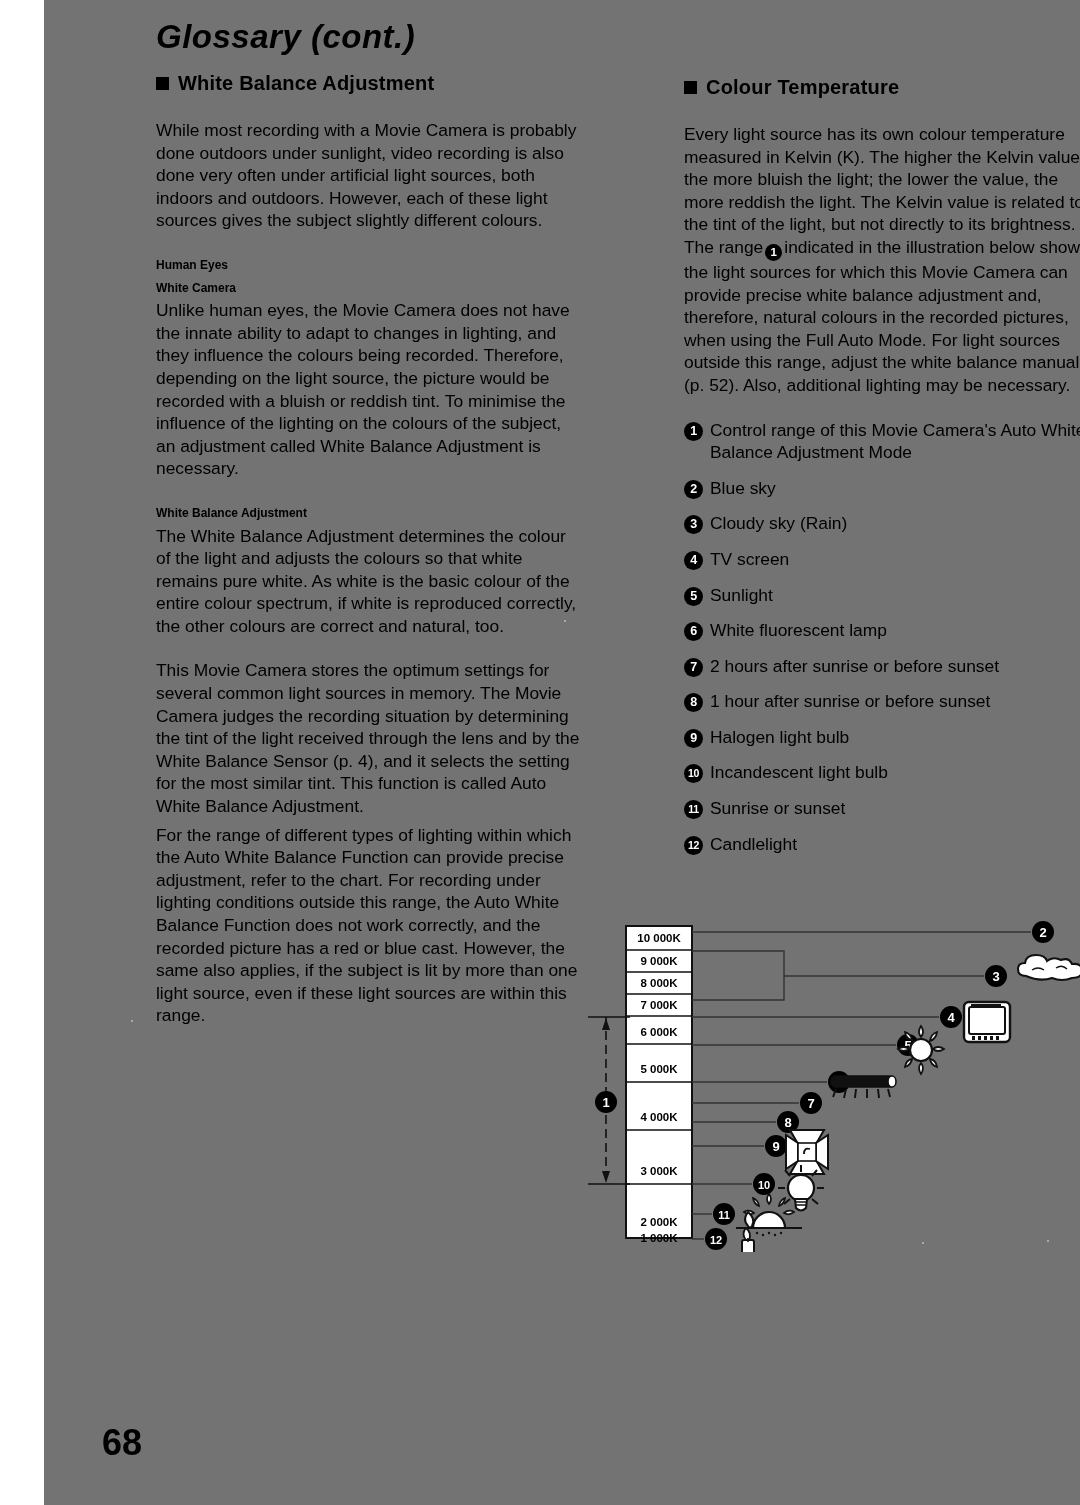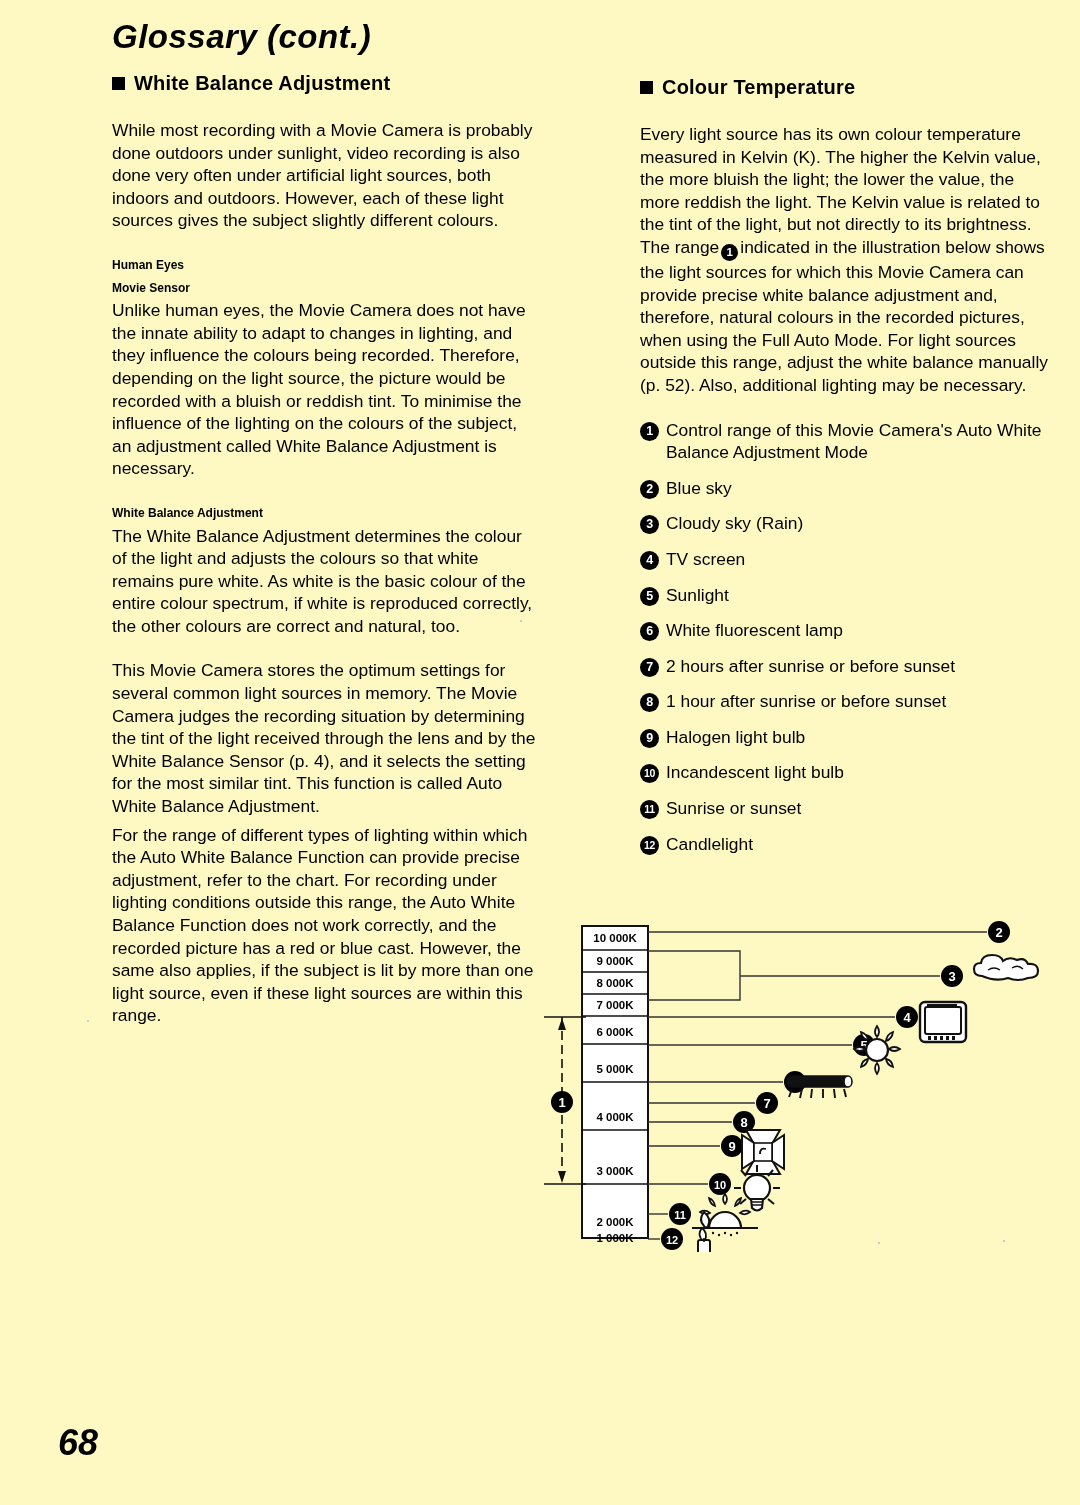--- a/index.html
+++ b/index.html
@@ -11,21 +11,22 @@
     width: 1080px;
     height: 1505px;
     position: relative;
     font-family: "Liberation Sans", sans-serif;
     color: #000000;
     overflow: hidden;
   }
   .page {
     position: absolute;
     inset: 0;
-    background: #fef9c3;
+    background: #737373;
+    margin-left: 44px;
   }
   
   .page-title {
     position: absolute;
     left: 112px;
     top: 18px;
     font-size: 33px;
     font-weight: bold;
     font-style: italic;
     letter-spacing: 0.5px;
@@ -132,21 +133,20 @@
   }
   .chart-wrap svg { display: block; }
 
   
   .page-num {
     position: absolute;
     left: 58px;
     top: 1422px;
     font-size: 36px;
     font-weight: bold;
-    font-style: italic;
   }
 
   
   .speck {
     position: absolute;
     background: #bdbdbd;
     width: 2px;
     height: 2px;
     border-radius: 50%;
   }
@@ -162,21 +162,21 @@
 
     <div class="sec-head">
       <span class="sq-bullet"></span>
       <span class="sec-head-text">White Balance Adjustment</span>
     </div>
 
     <p class="para">While most recording with a Movie Camera is probably done outdoors under sunlight, video recording is also done very often under artificial light sources, both indoors and outdoors. However, each of these light sources gives the subject slightly different colours.</p>
 
     <div class="sub-head">Human Eyes</div>
 
-    <div class="sub-head">Movie Sensor</div>
+    <div class="sub-head">White Camera</div>
     <p class="para">Unlike human eyes, the Movie Camera does not have the innate ability to adapt to changes in lighting, and they influence the colours being recorded. Therefore, depending on the light source, the picture would be recorded with a bluish or reddish tint. To minimise the influence of the lighting on the colours of the subject, an adjustment called White Balance Adjustment is necessary.</p>
 
     <div class="sub-head">White Balance Adjustment</div>
     <p class="para">The White Balance Adjustment determines the colour of the light and adjusts the colours so that white remains pure white. As white is the basic colour of the entire colour spectrum, if white is reproduced correctly, the other colours are correct and natural, too.</p>
 
     <p class="para tight">This Movie Camera stores the optimum settings for several common light sources in memory. The Movie Camera judges the recording situation by determining the tint of the light received through the lens and by the White Balance Sensor (p. 4), and it selects the setting for the most similar tint. This function is called Auto White Balance Adjustment.</p>
 
     <div class="gap-sm"></div>
     <p class="para">For the range of different types of lighting within which the Auto White Balance Function can provide precise adjustment, refer to the chart. For recording under lighting conditions outside this range, the Auto White Balance Function does not work correctly, and the recorded picture has a red or blue cast. However, the same also applies, if the subject is lit by more than one light source, even if these light sources are within this range.</p>
   </div>

